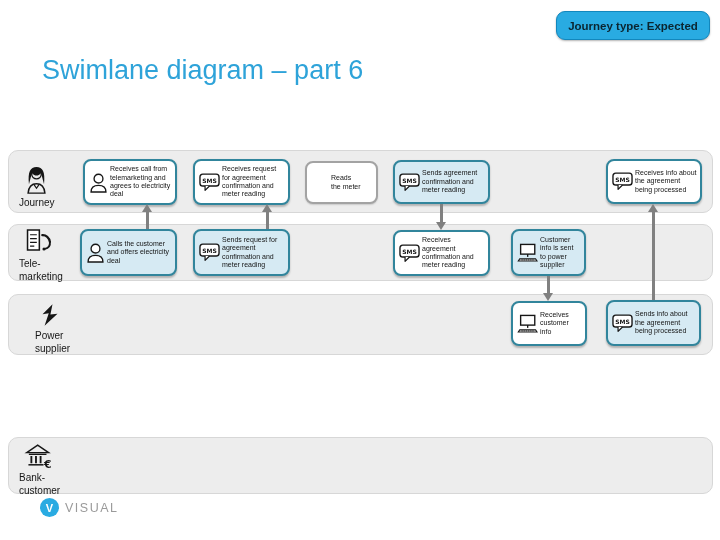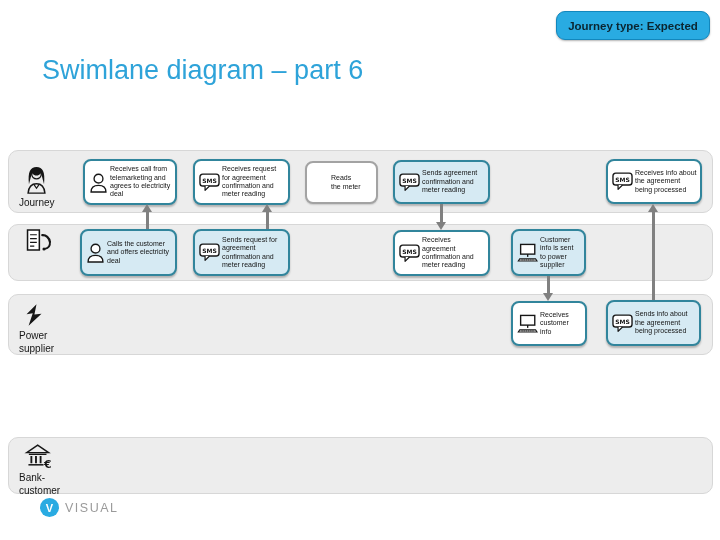--- a/index.html
+++ b/index.html
@@ -59,24 +59,26 @@
       <div class="lane-head" style="top: 3px;">
         <span class="lane-icon">
           <svg viewBox="0 0 34 32" width="29" height="27">
             <path d="M4 2.5 H18 V26 H4 Z" fill="#fff" stroke="#161616" stroke-width="1.8"></path>
             <path d="M7 8 h8 M7 12.5 h8 M7 17 h8 M7 21.5 h5" stroke="#161616" stroke-width="1.4"></path>
             <path d="M21.5 8.5 A8.5 9.5 0 0 1 30.5 16.5" fill="none" stroke="#161616" stroke-width="2.6" stroke-linecap="round"></path>
             <path d="M30.5 16.5 q0.8 7 -6 8.2" fill="none" stroke="#161616" stroke-width="2.2" stroke-linecap="round"></path>
             <circle cx="23.5" cy="25" r="1.8" fill="#161616"></circle>
           </svg>
         </span>
+        <div class="lane-label">Tele-
+marketing</div>
       </div>
     </div>
     <div class="lane" style="top: 294px; height: 61px;">
-      <div class="lane-head" style="top: 8px;">
+      <div class="lane-head" style="top: 8px; margin-left: 16px;">
         <span class="lane-icon">
           <svg viewBox="0 0 24 28" width="20" height="24">
             <path d="M15 1 L3 13 L10.5 12 L5.5 27 L21 12.5 L12.5 13.5 Z" fill="#161616"></path>
           </svg>
         </span>
         <div class="lane-label">Power
 supplier</div>
       </div>
     </div>
     <div class="lane" style="top: 437px; height: 57px;">

